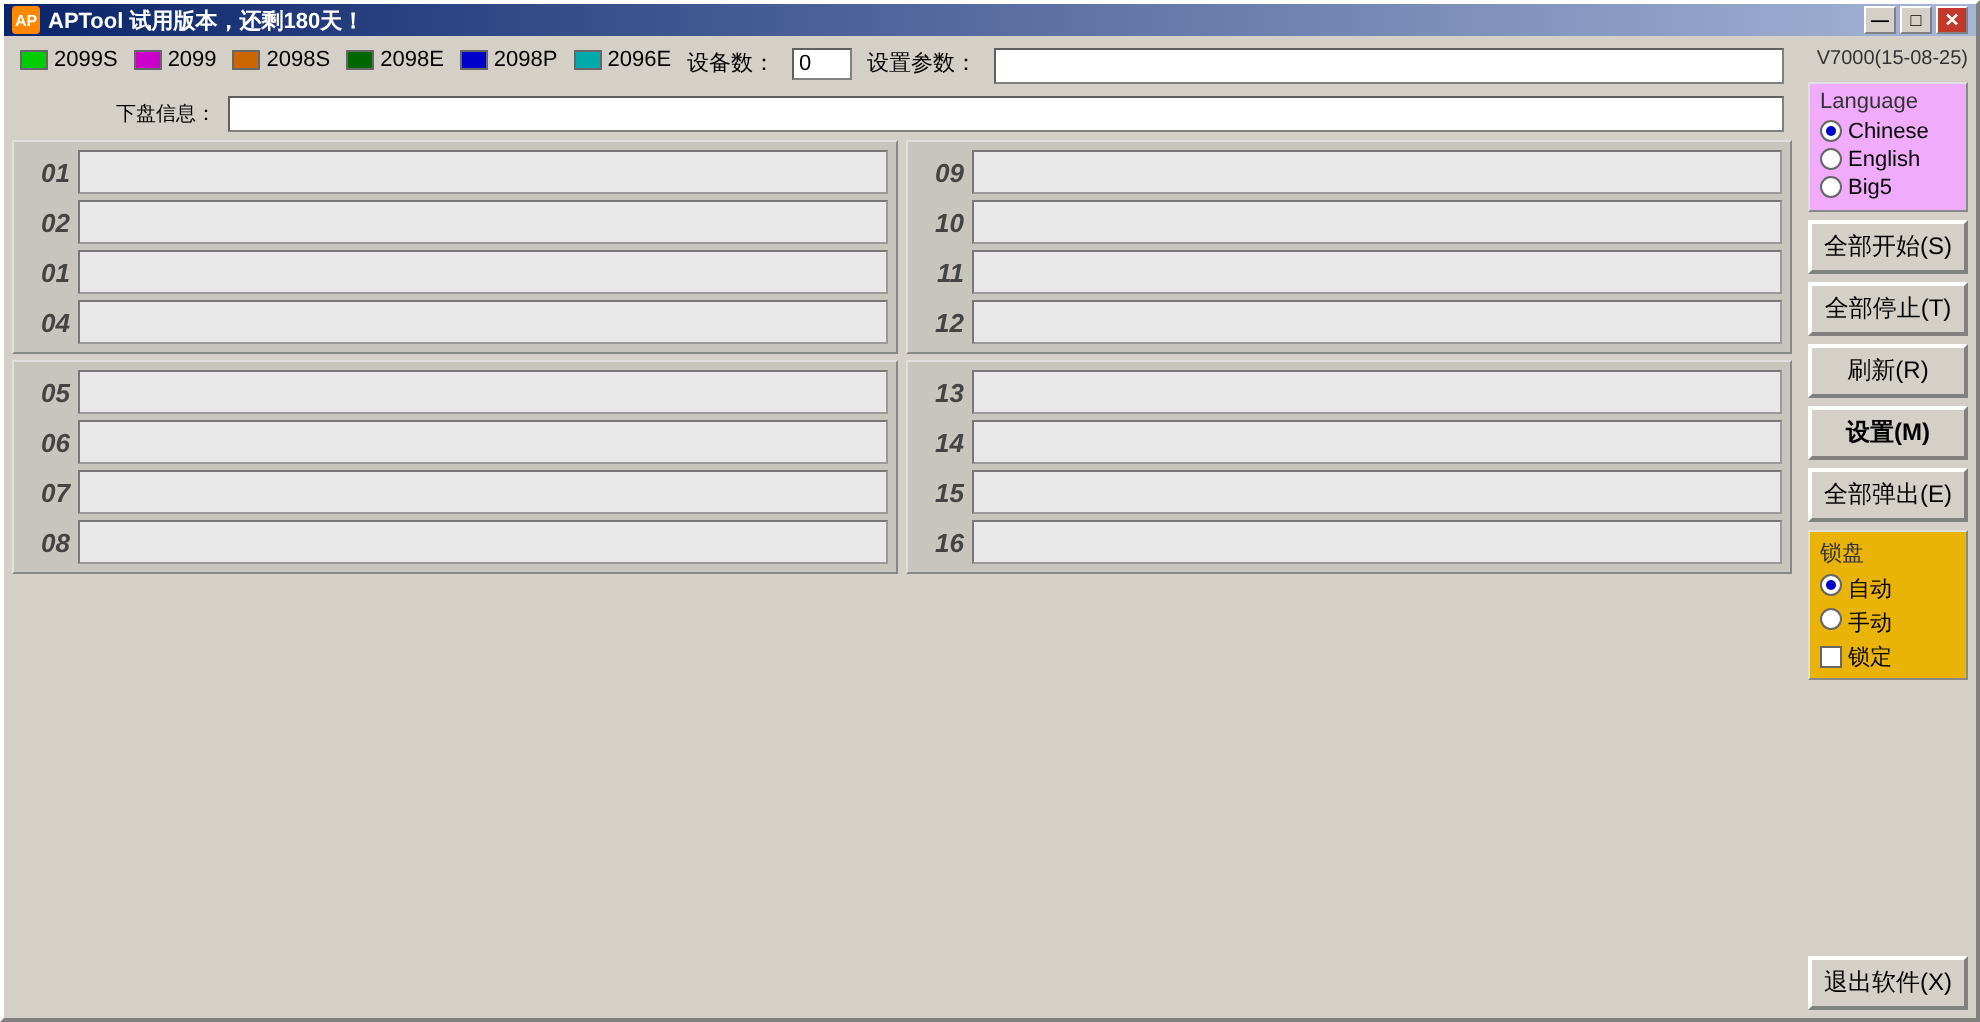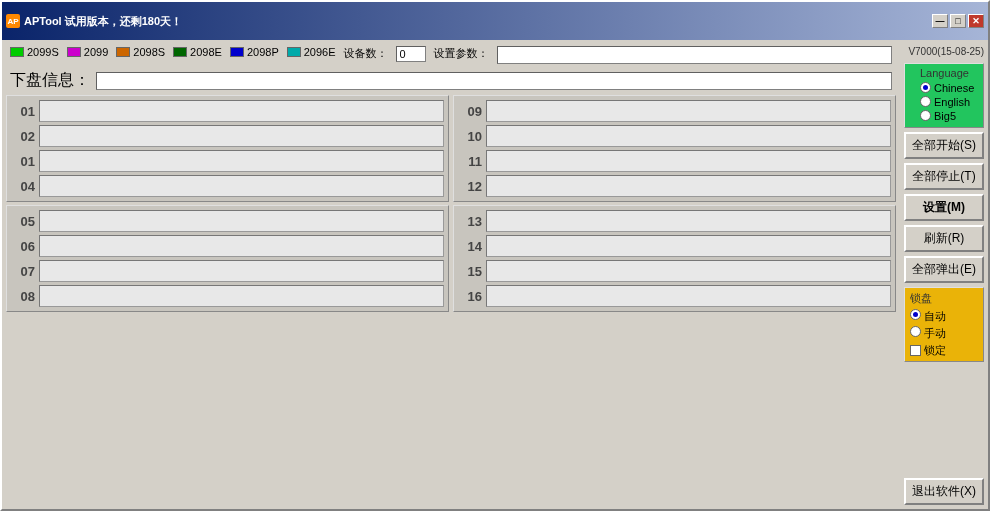--- a/index.html
+++ b/index.html
@@ -17,21 +17,21 @@
       height: 511px;
       background: #d4d0c8;
       border: 2px solid #ffffff;
       border-right-color: #808080;
       border-bottom-color: #808080;
       display: flex;
       flex-direction: column;
     }
 
     .title-bar {
-      height: 38px;
+      height: 16px;
       background: linear-gradient(to right, #0a246a, #a6b5d7);
       display: flex;
       align-items: center;
       justify-content: space-between;
       padding: 0 4px;
       flex-shrink: 0;
     }
 
     .title-bar-left {
       display: flex;
@@ -141,22 +141,23 @@
 
     .info-bar {
       display: flex;
       align-items: center;
       gap: 6px;
       padding: 1px 4px;
       flex-shrink: 0;
     }
 
     .info-label {
-      font-size: 16px;
+      font-size: 10px;
       white-space: nowrap;
+      margin-left: 48px;
     }
 
     .info-input {
       flex: 1;
       height: 18px;
     }
 
     .slots-container {
       flex: 1;
       display: flex;
@@ -173,20 +174,21 @@
 
     .slot-group {
       display: flex;
       flex-direction: column;
       gap: 3px;
       background: #c8c5be;
       border: 1px solid #888;
       border-top-color: #dfdfdf;
       border-left-color: #dfdfdf;
       padding: 4px;
+      font-style: italic;
     }
 
     .slot-row {
       display: flex;
       align-items: center;
       gap: 4px;
     }
 
     .slot-number {
       font-size: 13px;
@@ -219,22 +221,22 @@
       font-size: 10px;
       text-align: right;
       color: #333;
       padding: 2px 0;
     }
 
     .language-group {
       border: 1px solid #888;
       border-top-color: #dfdfdf;
       border-left-color: #dfdfdf;
-      background: #22c55e;
-      padding: 3px 15px;
+      background: #f0abfc;
+      padding: 3px 5px;
     }
 
     .group-title {
       font-size: 11px;
       color: #333;
       margin-bottom: 3px;
     }
 
     .radio-item {
       display: flex;
@@ -468,23 +470,23 @@
         <div class="radio-item">
           <div class="radio-circle"></div>
           <span>Big5</span>
         </div>
       </div>
 
       <button class="win-button">全部开始(S)</button>
 
       <button class="win-button">全部停止(T)</button>
 
+      <button class="win-button">刷新(R)</button>
+
       <button class="win-button highlighted">设置(M)</button>
-
-      <button class="win-button">刷新(R)</button>
 
       <button class="win-button">全部弹出(E)</button>
 
       <div class="lock-group">
         <div class="group-title">锁盘</div>
         <div class="radio-item">
           <div class="radio-circle selected"></div>
           <span>自动</span>
         </div>
         <div class="radio-item">

